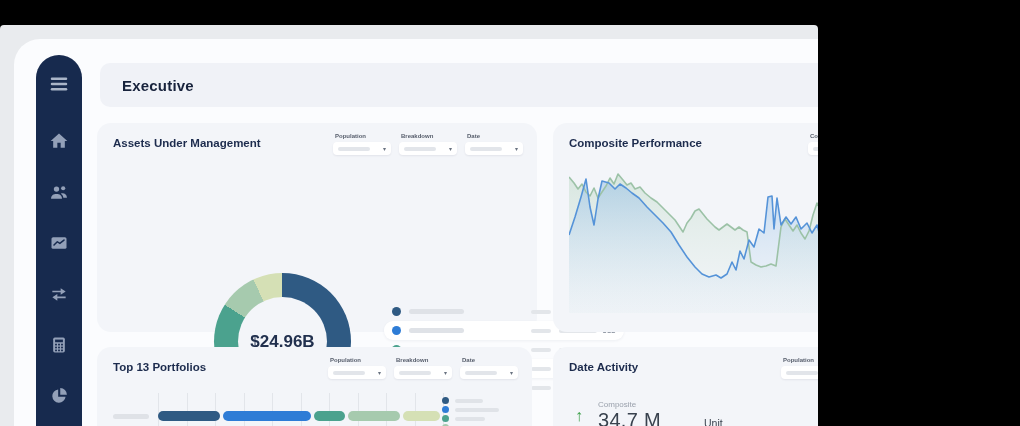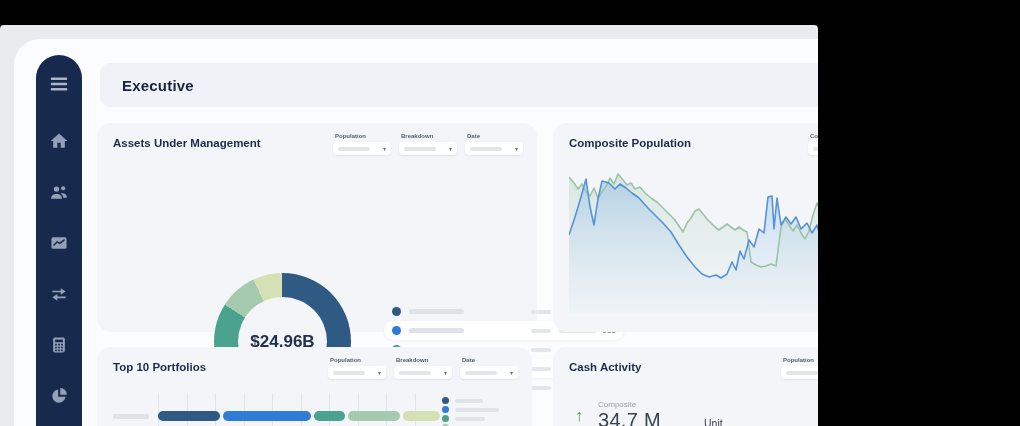--- a/index.html
+++ b/index.html
@@ -231,21 +231,21 @@
           <span class="lshim"></span>
           <span class="lspacer"></span>
           <span class="lshim2"></span>
           <span class="lshim3"></span>
           <span class="lcur">USD</span>
         </div>
       </div>
   </section>
 
   <section class="card" id="card-perf">
-    <span class="card-title">Composite Population</span>
+    <span class="card-title">Composite Performance</span>
     <div class="perf-controls">
       <div class="fgroup">
         <span class="flabel">Composites</span>
         <div class="fselect">
           <span class="fshim"></span>
           <span class="fcaret">▾</span>
         </div>
       </div>
       <div id="range-buttons" style="display:flex;gap:5px;">
           <div class="range sel">1M</div>
@@ -265,21 +265,21 @@
           </linearGradient>
         </defs>
         <polygon points="0,10 5,16 9,22 13,17 17,25 21,29 25,21 29,31 33,25 37,19 41,11 45,17 49,7 54,13 58,18 62,16 66,22 71,20 76,26 82,31 88,35 94,41 100,47 106,53 110,59 114,65 118,56 122,51 126,44 130,42 134,47 138,52 142,56 146,60 150,63 154,60 158,57 162,60 166,63 170,60 174,63 178,65 182,95 187,98 192,100 197,99 202,97 207,99 212,60 216,52 220,58 224,64 228,58 232,66 236,72 240,64 244,48 248,36 252,44 256,54 260,62 264,68 268,56 272,62 276,66 280,58 284,50 288,42 292,36 296,28 300,20 304,14 308,11 312,12 316,20 320,40 324,58 328,74 332,83 336,78 340,71 345,62 350,53 355,45 360,39 360,146 0,146" fill="url(#gGreen)"></polygon>
         <polygon points="0,68 6,50 12,30 17,12 21,40 25,58 29,32 33,14 40,16 46,22 51,17 57,21 63,26 70,31 78,40 86,48 94,56 102,65 110,78 118,90 126,100 133,107 140,110 147,108 152,111 158,107 163,95 167,103 171,84 175,92 180,73 185,80 190,62 195,66 199,30 203,29 205,62 208,31 212,58 217,50 222,57 227,50 232,62 238,56 243,66 248,58 252,72 256,88 260,64 264,58 268,70 272,56 276,50 280,60 284,52 288,45 292,50 296,42 300,35 304,28 308,15 312,10 315,26 318,18 322,24 326,30 330,22 334,28 338,36 342,44 348,52 354,58 360,48 360,146 0,146" fill="url(#gBlue)"></polygon>
         <polyline points="0,10 5,16 9,22 13,17 17,25 21,29 25,21 29,31 33,25 37,19 41,11 45,17 49,7 54,13 58,18 62,16 66,22 71,20 76,26 82,31 88,35 94,41 100,47 106,53 110,59 114,65 118,56 122,51 126,44 130,42 134,47 138,52 142,56 146,60 150,63 154,60 158,57 162,60 166,63 170,60 174,63 178,65 182,95 187,98 192,100 197,99 202,97 207,99 212,60 216,52 220,58 224,64 228,58 232,66 236,72 240,64 244,48 248,36 252,44 256,54 260,62 264,68 268,56 272,62 276,66 280,58 284,50 288,42 292,36 296,28 300,20 304,14 308,11 312,12 316,20 320,40 324,58 328,74 332,83 336,78 340,71 345,62 350,53 355,45 360,39" fill="none" stroke="#9CC2A7" stroke-width="1.6" stroke-linejoin="round"></polyline>
         <polyline points="0,68 6,50 12,30 17,12 21,40 25,58 29,32 33,14 40,16 46,22 51,17 57,21 63,26 70,31 78,40 86,48 94,56 102,65 110,78 118,90 126,100 133,107 140,110 147,108 152,111 158,107 163,95 167,103 171,84 175,92 180,73 185,80 190,62 195,66 199,30 203,29 205,62 208,31 212,58 217,50 222,57 227,50 232,62 238,56 243,66 248,58 252,72 256,88 260,64 264,58 268,70 272,56 276,50 280,60 284,52 288,45 292,50 296,42 300,35 304,28 308,15 312,10 315,26 318,18 322,24 326,30 330,22 334,28 338,36 342,44 348,52 354,58 360,48" fill="none" stroke="#5593D8" stroke-width="1.6" stroke-linejoin="round"></polyline>
       </svg>
   </section>
 
   <section class="card" id="card-port">
-    <span class="card-title">Top 10 Portfolios</span>
+    <span class="card-title">Top 13 Portfolios</span>
     <div class="filters">
         <div class="fgroup">
           <span class="flabel">Population</span>
           <div class="fselect">
             <span class="fshim"></span>
             <span class="fcaret">▾</span>
           </div>
         </div>
         <div class="fgroup">
           <span class="flabel">Breakdown</span>
@@ -353,21 +353,21 @@
           <span class="plshim" style="width:48px"></span>
         </div>
         <div class="plrow">
           <span class="pldot" style="background:#D5E0B5"></span>
           <span class="plshim" style="width:34px"></span>
         </div>
       </div>
   </section>
 
   <section class="card" id="card-cash">
-    <span class="card-title">Cash Activity</span>
+    <span class="card-title">Date Activity</span>
     <div class="filters">
         <div class="fgroup">
           <span class="flabel">Population</span>
           <div class="fselect">
             <span class="fshim"></span>
             <span class="fcaret">▾</span>
           </div>
         </div>
         <div class="fgroup">
           <span class="flabel">Breakdown</span>

